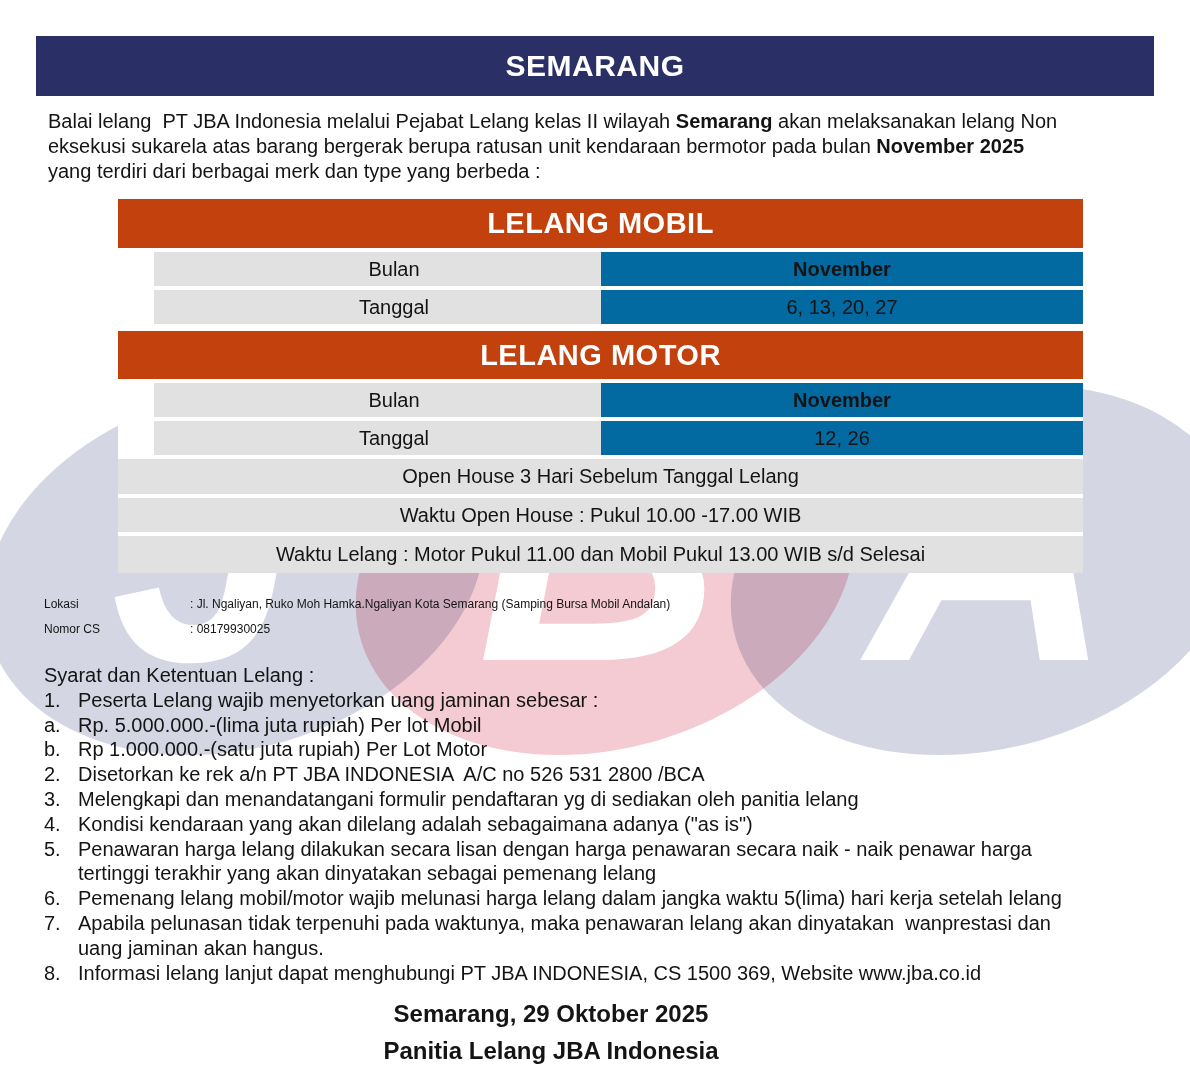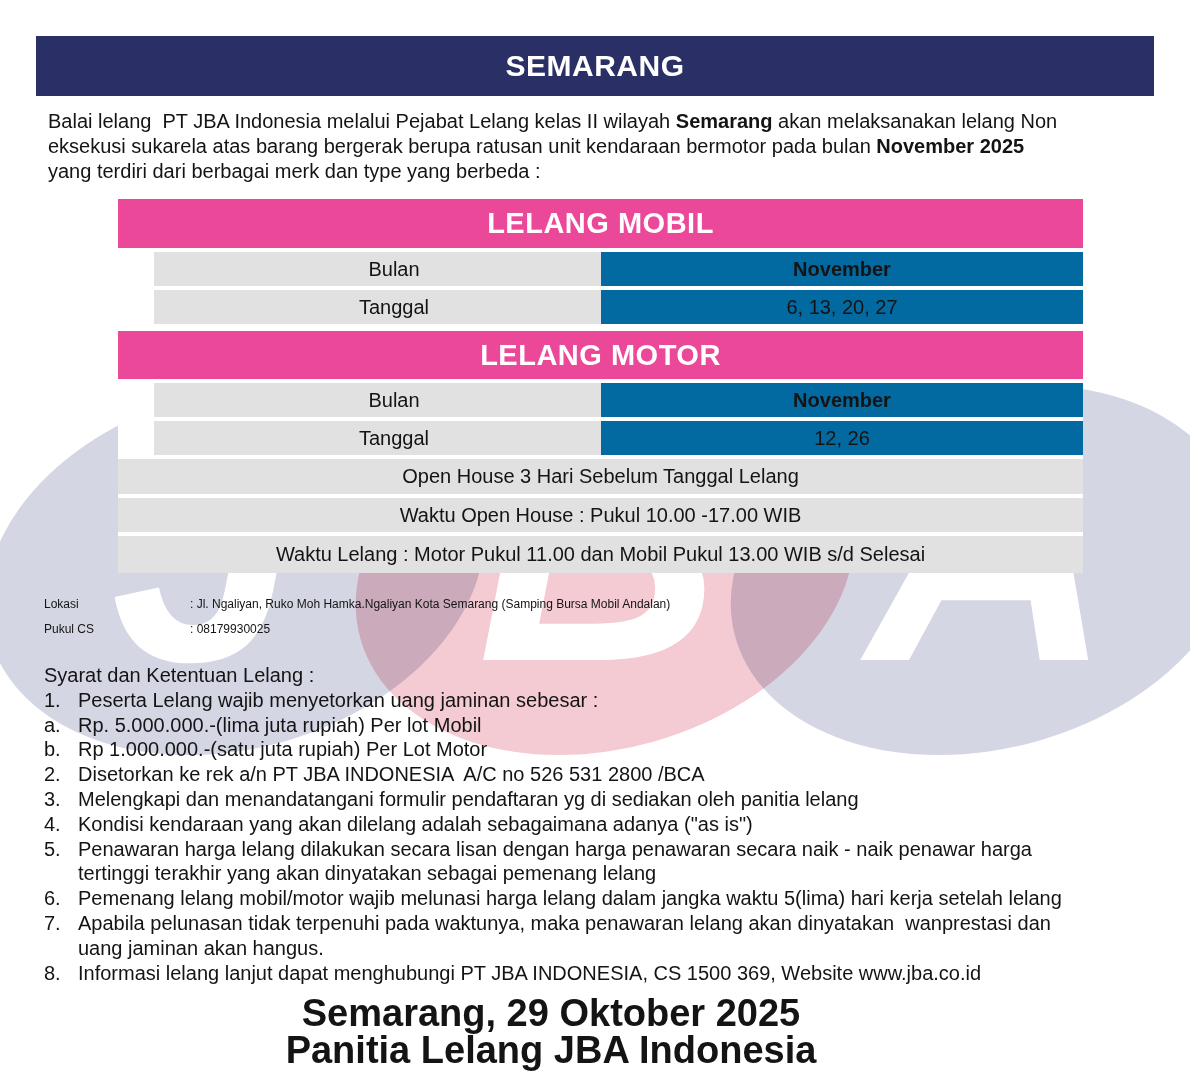--- a/index.html
+++ b/index.html
@@ -17,21 +17,21 @@
   }
 
   .intro {
     position:absolute; left:48px; top:109px; width:1108px; margin:0;
     font-size:20px; line-height:25px; white-space:pre-wrap;
   }
   .b { font-weight:bold; }
 
   .tables { position:absolute; left:118px; top:199px; width:965px; height:374px; background:#ffffff; }
   .thead {
-    position:absolute; left:0; width:965px; background:#ec4899; color:#ffffff;
+    position:absolute; left:0; width:965px; background:#c2410c; color:#ffffff;
     display:flex; align-items:center; justify-content:center; font-size:29px; font-weight:bold;
     letter-spacing:0.5px;
   }
   .thead.mobil { top:0; height:49px; }
   .thead.motor { top:132px; height:48px; }
   .trow { position:absolute; font-size:20px; }
   .cell {
     position:absolute; top:0; bottom:0; display:flex; align-items:center; justify-content:center;
   }
   .cl { left:0; width:480px; background:#e1e1e2;margin-left:36px; }
@@ -54,21 +54,21 @@
   .info-value { white-space:pre-wrap; }
 
   .terms { position:absolute; left:44px; top:663px; width:1120px; font-size:20px; line-height:24.8px; }
   .terms-heading { white-space:pre-wrap; }
   .term { display:flex; }
   .term-marker { width:34px; flex:none; }
   .term-text { flex:1; white-space:pre-wrap; }
 
   .closing {
     position:absolute; left:0; top:995px; width:1102px; text-align:center;
-    font-size:38px; font-weight:bold; line-height:37px;
+    font-size:24px; font-weight:bold; line-height:37px;
   }
 </style>
 </head>
 <body>
 
 <div class="page">
 
   <svg class="watermark" width="1190" height="1080" viewBox="0 0 1190 1080" aria-hidden="true">
     <g>
       <ellipse transform="translate(235 570) skewX(-14)" cx="0" cy="0" rx="245" ry="185" fill="#d4d6e4" style="mix-blend-mode:multiply"></ellipse>
@@ -121,21 +121,21 @@
       <div class="full f3">Waktu Lelang : Motor Pukul 11.00 dan Mobil Pukul 13.00 WIB s/d Selesai</div>
 
     </div>
 
     <div class="info">
       <div class="info-row">
         <span class="info-label">Lokasi</span>
         <span class="info-value">: Jl. Ngaliyan, Ruko Moh Hamka.Ngaliyan Kota Semarang (Samping Bursa Mobil Andalan)</span>
       </div>
       <div class="info-row">
-        <span class="info-label">Pukul CS</span>
+        <span class="info-label">Nomor CS</span>
         <span class="info-value">: 08179930025</span>
       </div>
     </div>
 
     <div class="terms">
       <div class="terms-heading">Syarat dan Ketentuan Lelang :</div>
       <div class="term">
         <span class="term-marker">1.</span>
         <span class="term-text">Peserta Lelang wajib menyetorkan uang jaminan sebesar :</span>
       </div>

